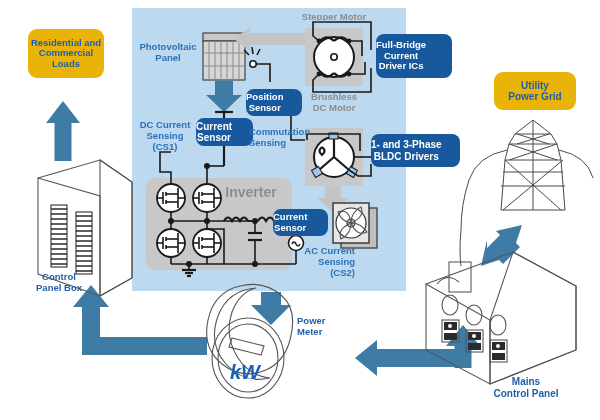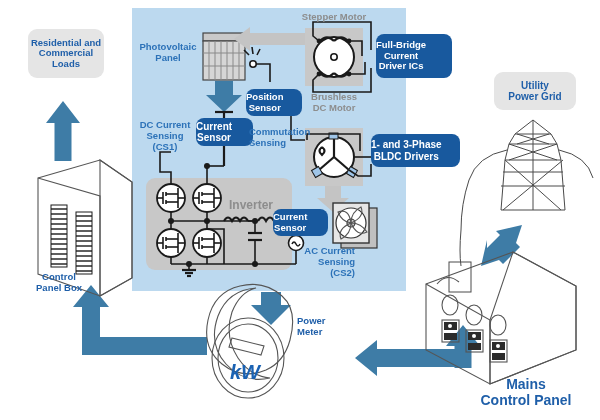--- a/index.html
+++ b/index.html
@@ -3,21 +3,21 @@
 <meta charset="utf-8">
 <style>
   html,body{margin:0;padding:0;background:#ffffff;}
   body{width:600px;height:420px;position:relative;overflow:hidden;
        font-family:"Liberation Sans","DejaVu Sans",sans-serif;}
   #stage{position:absolute;left:0;top:0;width:600px;height:420px;}
   svg#canvas{position:absolute;left:0;top:0;width:600px;height:420px;}
 
   
   .greypill{
-    position:absolute;background:#e5e5e5;border-radius:9px;
+    position:absolute;background:#eab308;border-radius:9px;
     color:#1f5fa9;font-weight:bold;text-align:center;
     display:flex;align-items:center;justify-content:center;
     line-height:1.12;
   }
   
   .bluepill{
     position:absolute;background:#18599e;border-radius:8px;
     color:#ffffff;font-weight:bold;text-align:center;
     display:flex;align-items:center;
     line-height:1.13;
@@ -437,40 +437,40 @@
   <div>Sensing</div>
   <div>(CS1)</div>
 </div>
 
 <div class="bluetext" style="left:249px;top:127px;width:76px;font-size:9.5px;text-align:left;">
   <div>Commutation</div>
   <div>Sensing</div>
 </div>
 
 
-<div class="greytext" style="left:222px;top:199px;width:58px;font-size:12px;">
+<div class="greytext" style="left:222px;top:184px;width:58px;font-size:14px;">
   <div>Inverter</div>
 </div>
 
 <div class="bluetext" style="left:285px;top:246px;width:70px;font-size:9.5px;text-align:right;">
   <div>AC Current</div>
   <div>Sensing</div>
   <div>(CS2)</div>
 </div>
 
 <div class="navytext" style="left:297px;top:316px;width:56px;font-size:9.5px;text-align:left;">
   <div>Power</div>
   <div>Meter</div>
 </div>
 
 <div class="navytext" style="left:20px;top:272px;width:78px;font-size:9.5px;">
   <div>Control</div>
   <div>Panel Box</div>
 </div>
 
-<div class="navytext" style="left:480px;top:376px;width:92px;font-size:14px;">
+<div class="navytext" style="left:480px;top:376px;width:92px;font-size:10px;">
   <div>Mains</div>
   <div>Control Panel</div>
 </div>
 
 <div class="kw" style="left:230px;top:361px;font-size:20px;">kW</div>
 
 </div>
 
 </body></html>

